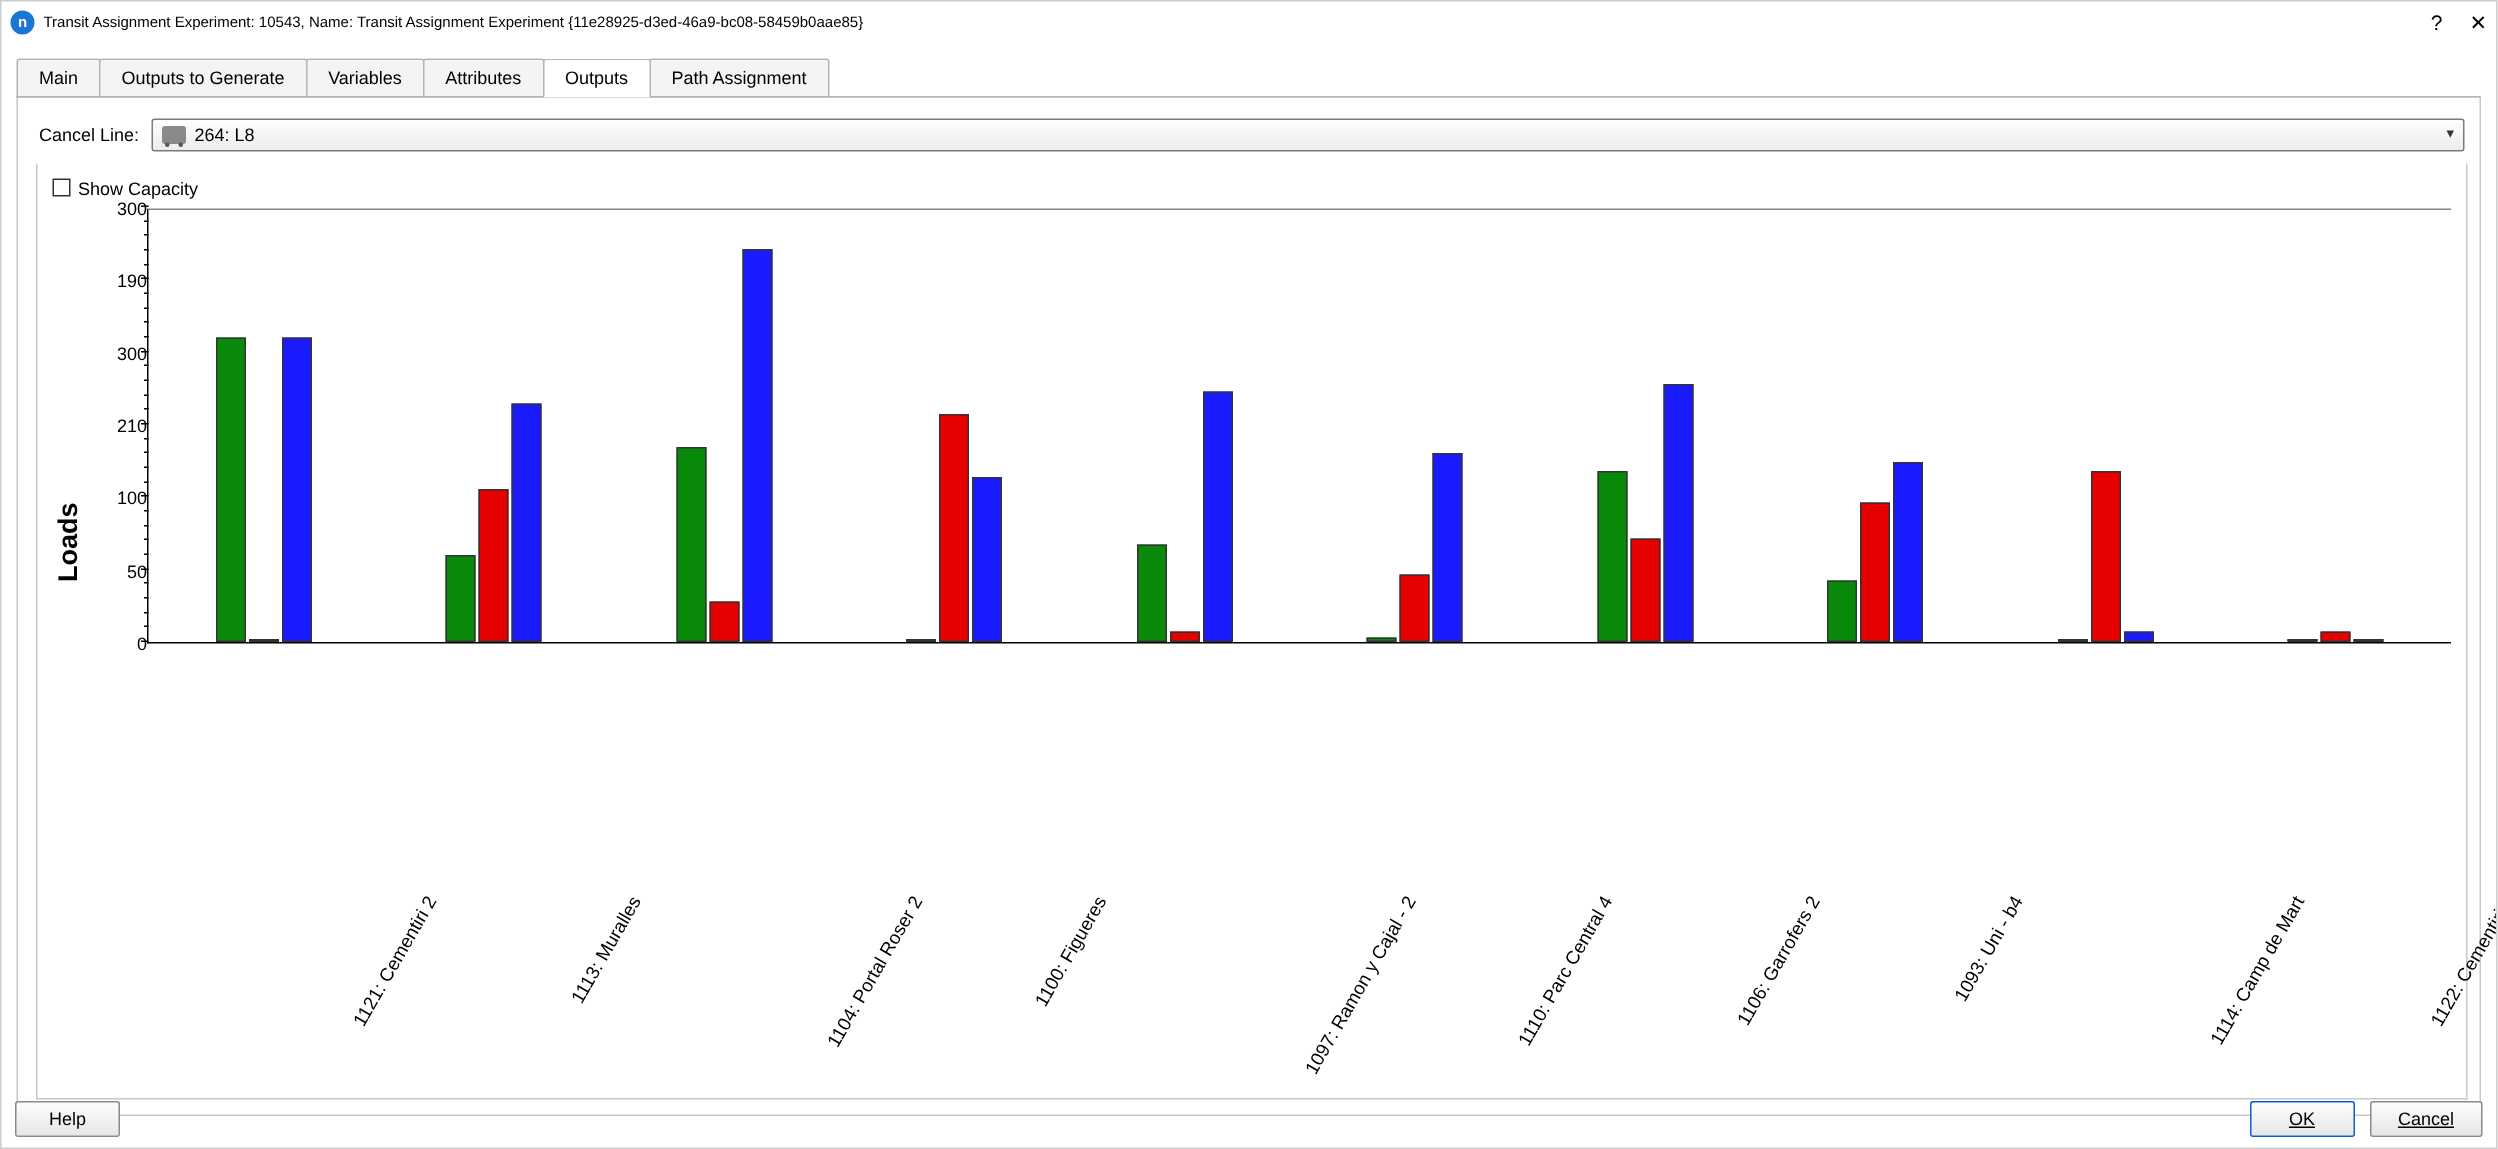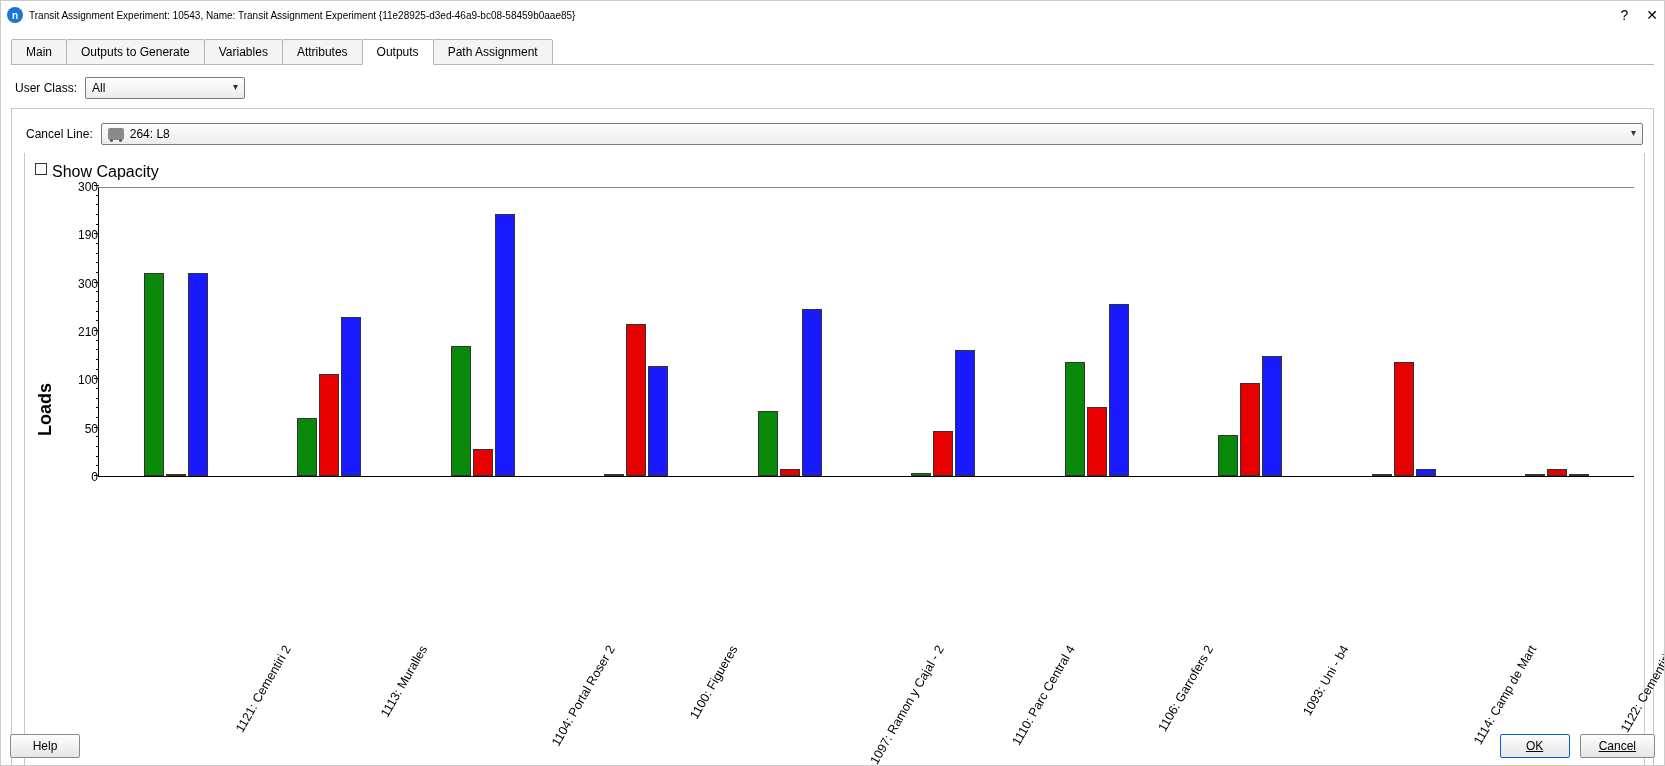--- a/index.html
+++ b/index.html
@@ -158,21 +158,21 @@
   .chart-panel {
     border: 1px solid #c8c8c8;
     border-top: none;
     padding: 10px;
     margin-left: 4px;
     margin-right: 0;
   }
   .checkbox-row {
     display: flex;
     gap: 5px;
-    font-size: 16px;
+    font-size: 12px;
     margin-bottom: 4px;
   }
   .checkbox-row .cb {
     width: 12px; height: 12px;
     border: 1px solid #333;
     display: inline-block;
   }
   .chart-area {
     position: relative;
     height: 450px;
@@ -291,26 +291,20 @@
 
   <div class="tabs-row" id="top-tabs">
       <div class="tab">Main</div>
       <div class="tab">Outputs to Generate</div>
       <div class="tab">Variables</div>
       <div class="tab">Attributes</div>
       <div class="tab active">Outputs</div>
       <div class="tab">Path Assignment</div>
     </div>
 
-  <div class="form-row">
-    <label>User Class:</label>
-    <div class="select-box small">
-      <span>All</span>
-    </div>
-  </div>
 
 
   <div class="panel">
 
     <div class="transit-line-row">
       <label>Cancel Line:</label>
       <div class="select-box wide">
         <span class="bus-icon"></span>
         <span>264: L8</span>
       </div>

